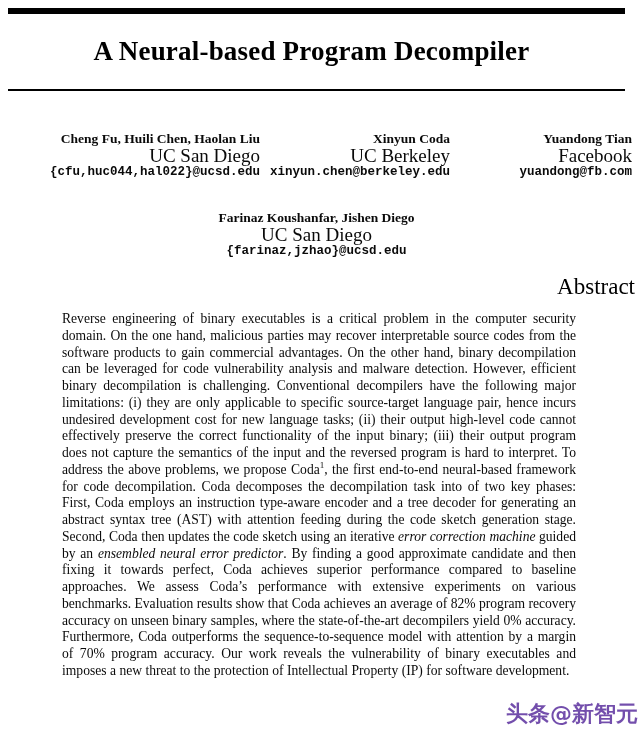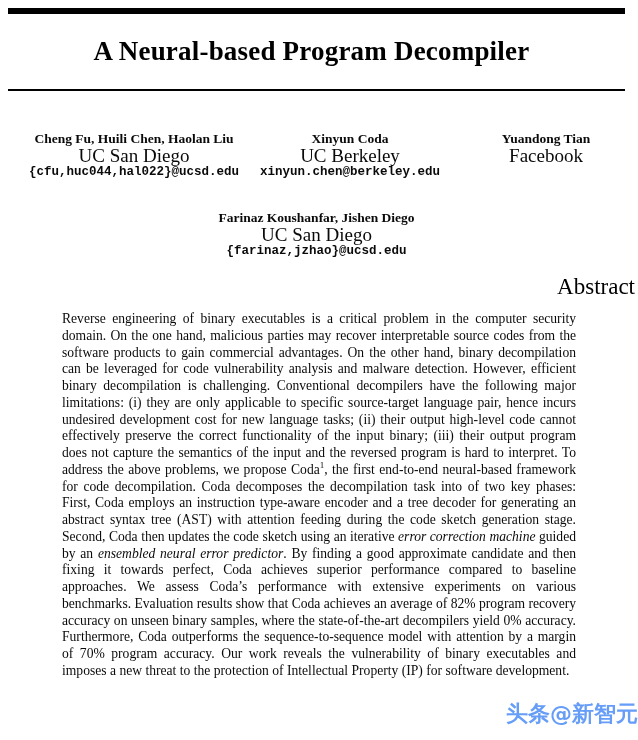--- a/index.html
+++ b/index.html
@@ -19,21 +19,21 @@
   }
   .paper-title {
     position: absolute; top: 36px; left: 0; width: 623px;
     text-align: center; font-size: 27px; font-weight: 700;
     letter-spacing: 0.2px; color: #000000;
   }
   .rule-thin {
     position: absolute; left: 8px; top: 89px;
     width: 617px; height: 2px; background: #000000;
   }
-  .author-col { position: absolute; top: 131px; text-align: center; }
+  .author-col { position: absolute; top: 131px; text-align: right; }
   .col1 { left: 8px;   width: 252px; }
   .col2 { left: 250px; width: 200px; }
   .col3 { left: 460px; width: 172px; }
   .author-name  { font-weight: 700; font-size: 13.5px; line-height: 16.5px; white-space: nowrap; }
   .author-affil { font-size: 19px; line-height: 16.5px; }
   .author-email {
     font-family: "Liberation Mono", monospace;
     font-size: 12.5px; line-height: 16.5px; white-space: nowrap; font-weight: bold;
   }
   .authors-row2 { position: absolute; top: 210px; left: 0; width: 633px; text-align: center; }
@@ -74,27 +74,28 @@
 
   <div class="author-col col2">
     <div class="author-name">Xinyun Coda</div>
     <div class="author-affil">UC Berkeley</div>
     <div class="author-email">xinyun.chen@berkeley.edu</div>
   </div>
 
   <div class="author-col col3">
     <div class="author-name">Yuandong Tian</div>
     <div class="author-affil">Facebook</div>
+    <div class="author-email">yuandong@fb.com</div>
   </div>
 
   <div class="authors-row2">
     <div class="author-name">Farinaz Koushanfar, Jishen Diego</div>
     <div class="author-affil">UC San Diego</div>
     <div class="author-email">{farinaz,jzhao}@ucsd.edu</div>
   </div>
 
   <h2 class="abstract-heading">Abstract</h2>
 
   <p class="abstract-body"><span>Reverse engineering of binary executables is a critical problem in the computer security domain. On the one hand, malicious parties may recover interpretable source codes from the software products to gain commercial advantages. On the other hand, binary decompilation can be leveraged for code vulnerability analysis and malware detection. However, efficient binary decompilation is challenging. Conventional decompilers have the following major limitations: (i) they are only applicable to specific source-target language pair, hence incurs undesired development cost for new language tasks; (ii) their output high-level code cannot effectively preserve the correct functionality of the input binary; (iii) their output program does not capture the semantics of the input and the reversed program is hard to interpret. To address the above problems, we propose Coda</span><sup>1</sup><span>, the first end-to-end neural-based framework for code decompilation. Coda decomposes the decompilation task into of two key phases: First, Coda employs an instruction type-aware encoder and a tree decoder for generating an abstract syntax tree (AST) with attention feeding during the code sketch generation stage. Second, Coda then updates the code sketch using an iterative </span><i>error correction machine</i><span> guided by an </span><i>ensembled neural error predictor</i><span>. By finding a good approximate candidate and then fixing it towards perfect, Coda achieves superior performance compared to baseline approaches. We assess Coda’s performance with extensive experiments on various benchmarks. Evaluation results show that Coda achieves an average of 82% program recovery accuracy on unseen binary samples, where the state-of-the-art decompilers yield 0% accuracy. Furthermore, Coda outperforms the sequence-to-sequence model with attention by a margin of 70% program accuracy. Our work reveals the vulnerability of binary executables and imposes a new threat to the protection of Intellectual Property (IP) for software development.</span></p>
 
-  <div class="watermark" style="color: #3b82f6; text-align: right;">头条@新智元</div>
+  <div class="watermark" style="color: #4c1d95; text-align: right;">头条@新智元</div>
 
 </div>
 
 </body></html>

